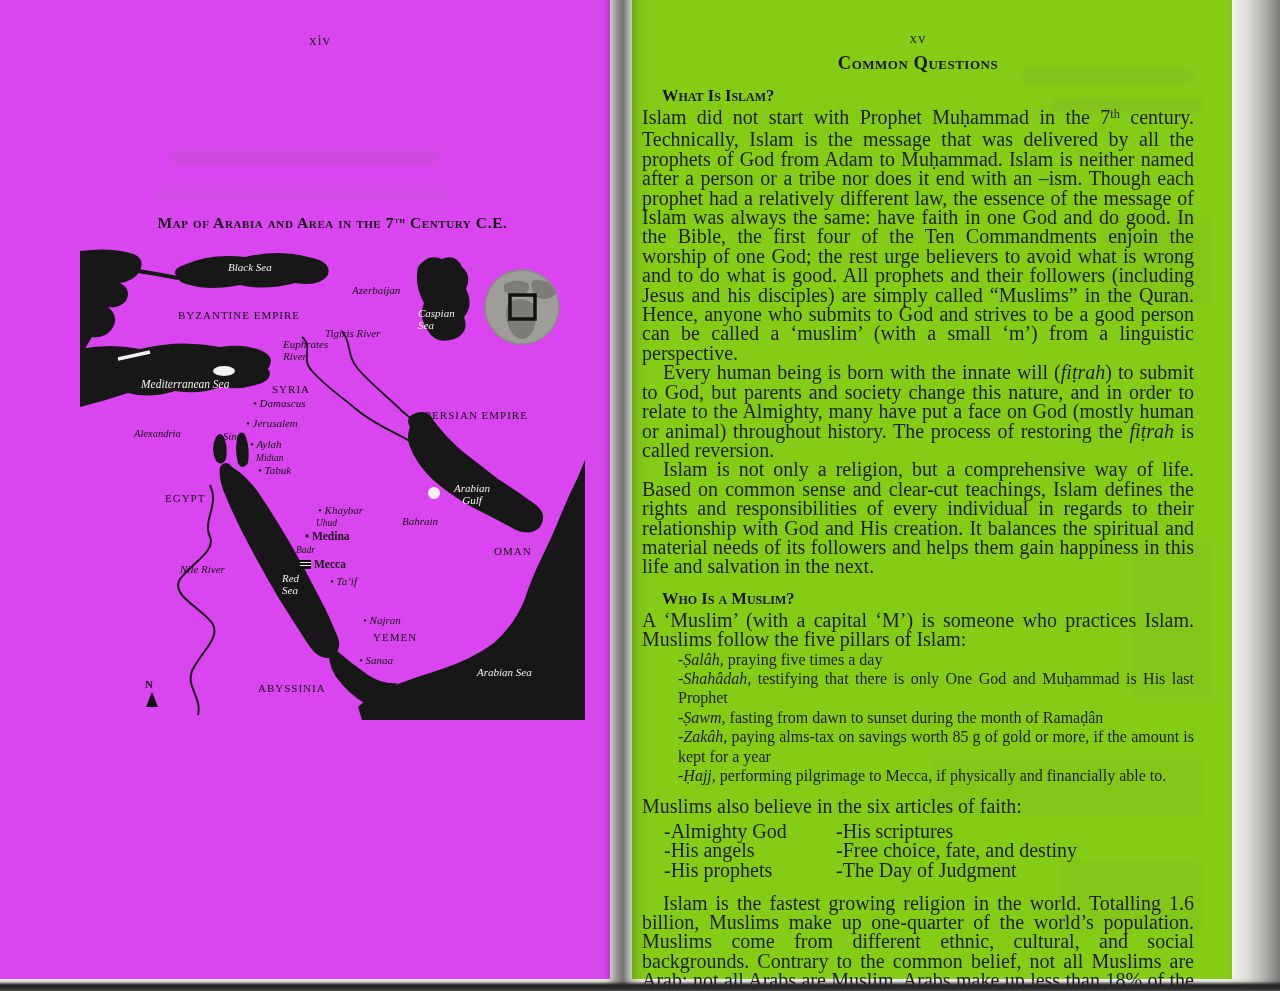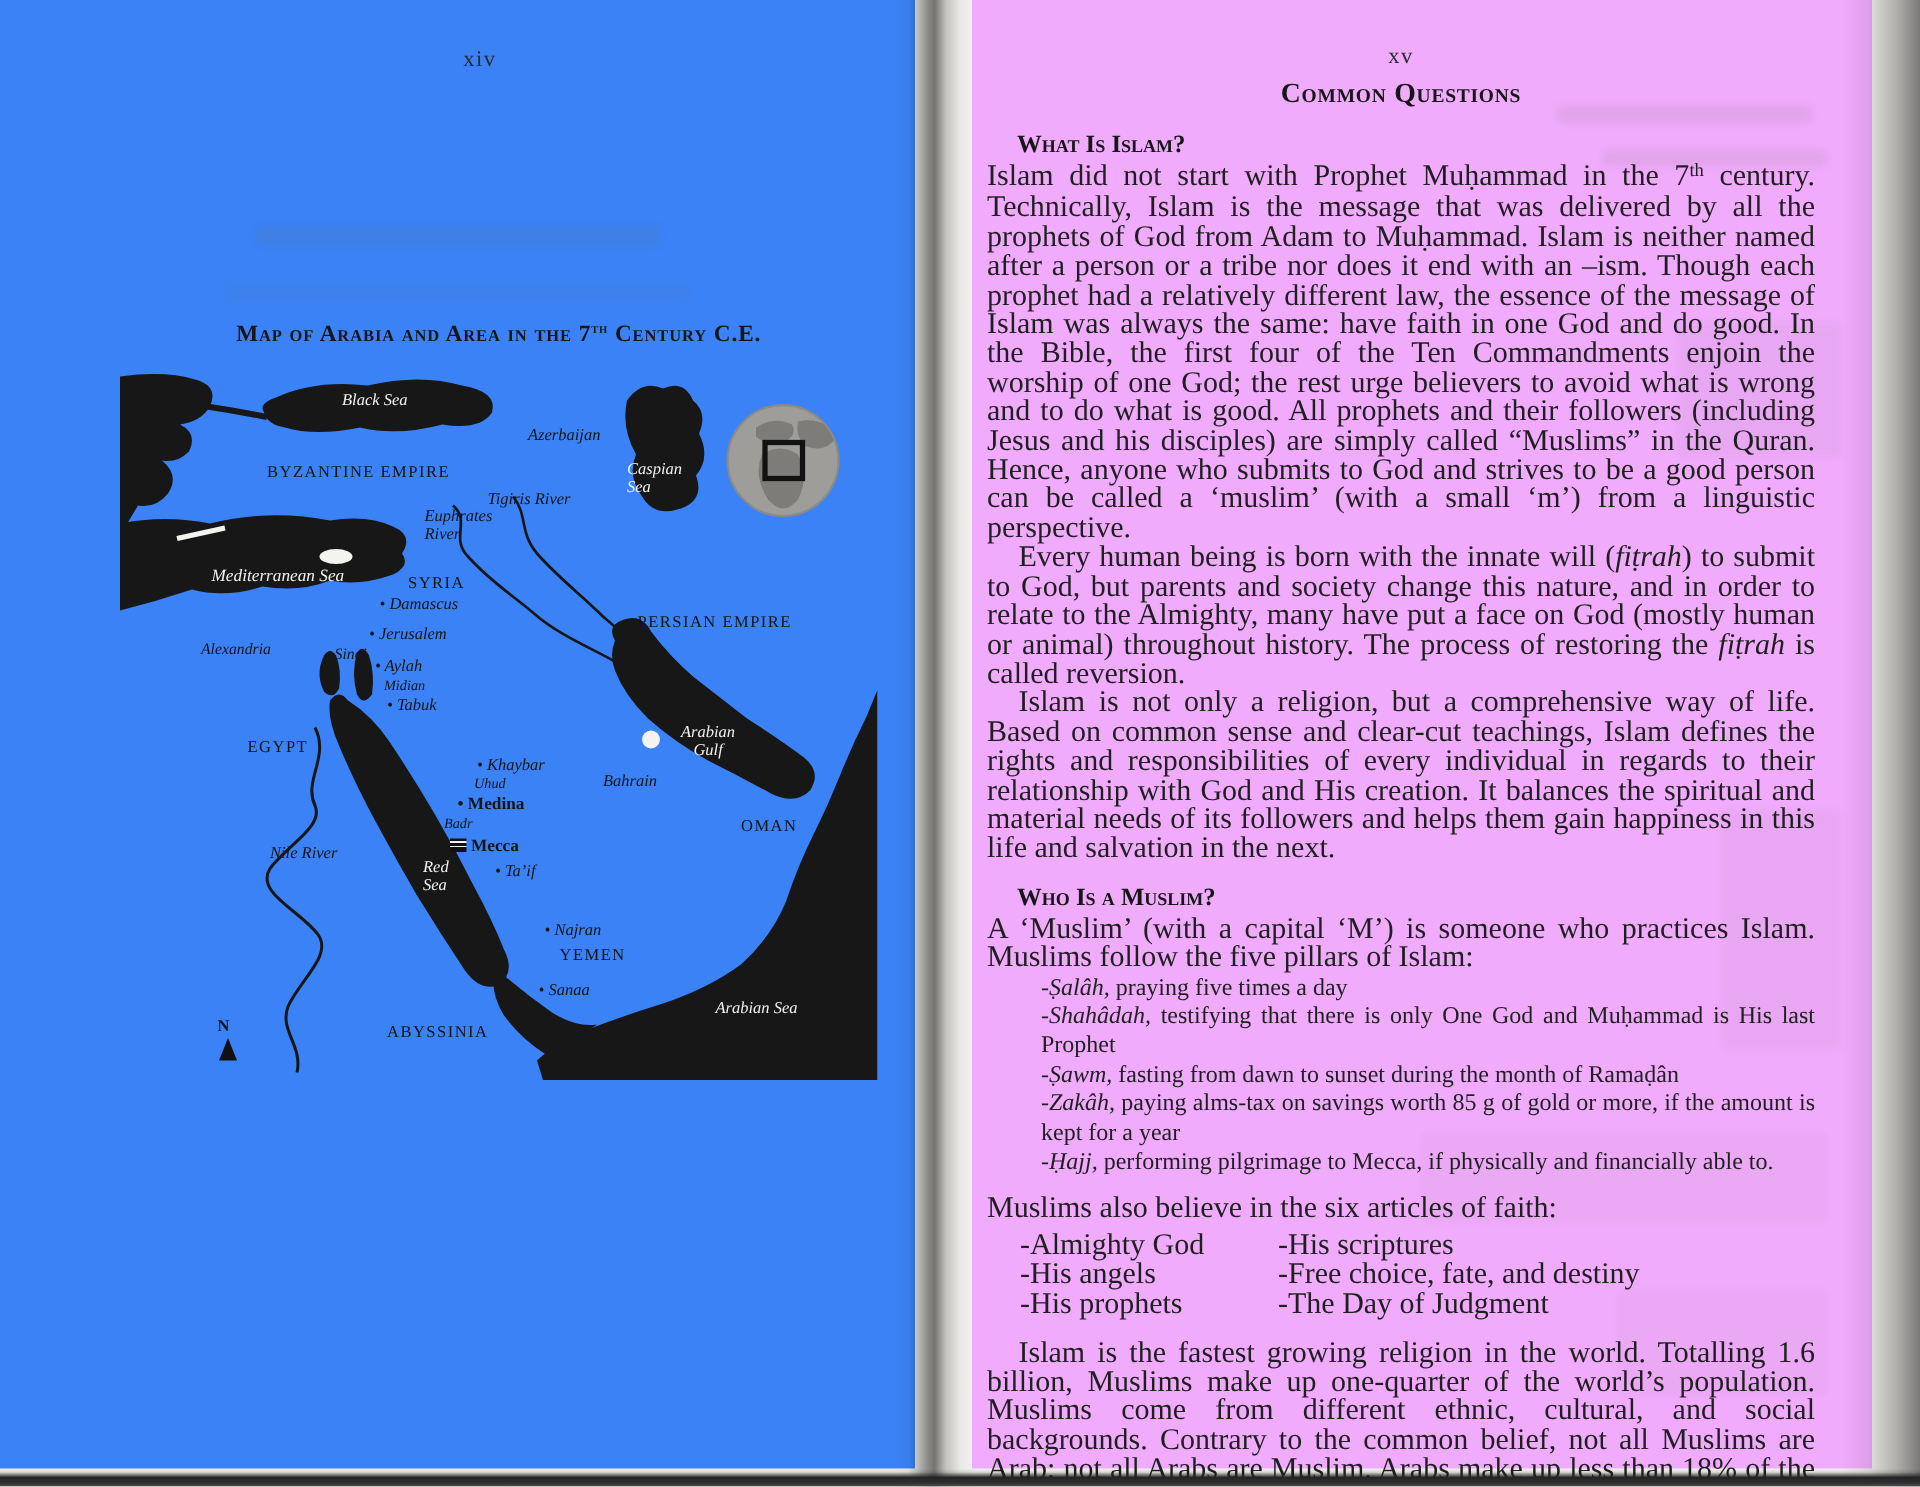--- a/index.html
+++ b/index.html
@@ -13,22 +13,22 @@
       rgba(0,0,0,0.52) 50%,rgba(0,0,0,0.20) 64%,rgba(0,0,0,0.04) 82%,rgba(0,0,0,0) 100%);}
   .right-edge{position:absolute;top:0;right:0;width:52px;height:100%;pointer-events:none;
     background:linear-gradient(90deg,rgba(0,0,0,0) 0%,rgba(0,0,0,0.08) 35%,rgba(0,0,0,0.28) 70%,
       rgba(0,0,0,0.50) 100%);}
   .bottom-edge{position:absolute;left:0;bottom:0;width:100%;height:12px;pointer-events:none;
     background:linear-gradient(180deg,rgba(0,0,0,0) 0%,rgba(0,0,0,0.10) 20%,#242424 50%,#2e2e2e 78%,#4d4d4d 100%);}
   .ghost{position:absolute;background:rgba(110,104,92,0.10);filter:blur(2.5px);border-radius:4px;pointer-events:none;}
 
   
   .page{position:absolute;top:0;height:979px;}
-  .page-left{left:0;width:610px;background:#3b82f6;}
-  .page-right{left:648px;width:600px;background:#f0abfc;}
+  .page-left{left:0;width:610px;background:#d946ef;}
+  .page-right{left:632px;width:600px;background:#84cc16;}
   .folio{font-size:15px;letter-spacing:1px;color:#2a2a2a;text-align:center;}
 
   
   .map{position:absolute;left:80px;top:212px;width:505px;height:508px;}
   .map-title{position:absolute;left:0;top:2px;width:505px;text-align:center;
     font-weight:700;font-variant:small-caps;font-size:15.5px;letter-spacing:0.6px;color:#161616;}
   .map-title .sup{font-size:60%;position:relative;top:-0.5em;}
   .map-canvas{position:absolute;left:0;top:33px;width:505px;height:475px;}
   .map-canvas svg{position:absolute;left:0;top:0;}
   .ml{position:absolute;font-size:11px;color:#141414;line-height:1.12;white-space:pre-line;}

